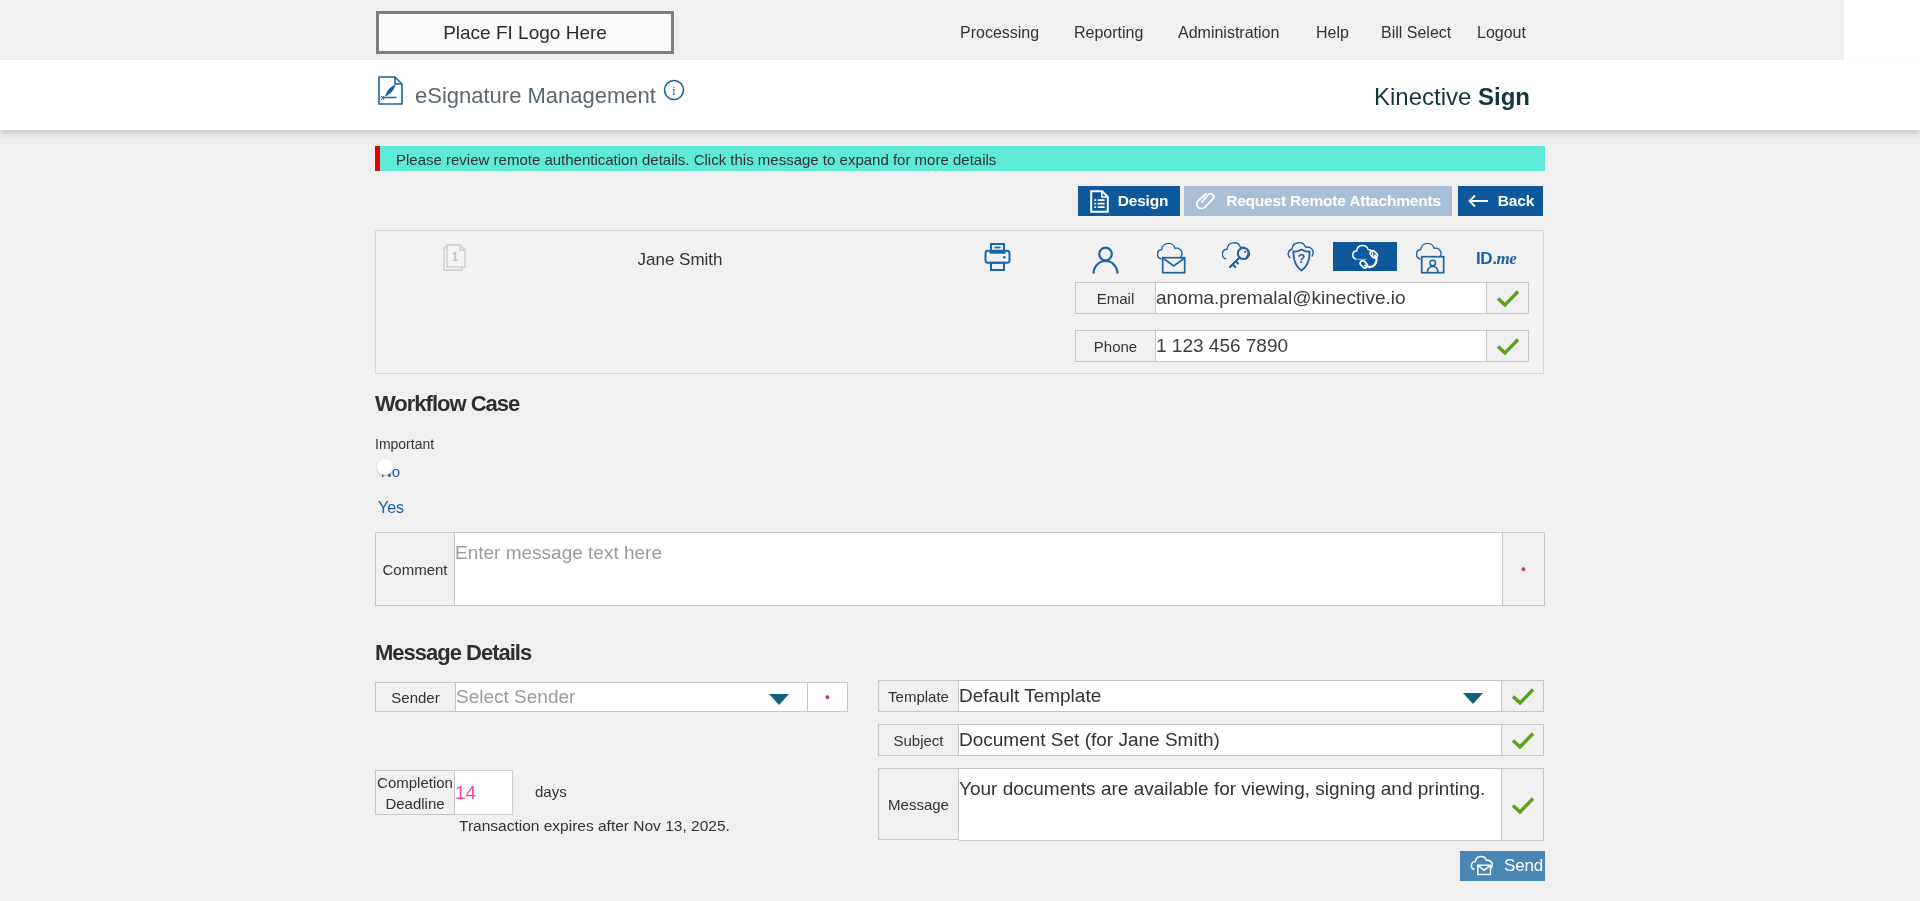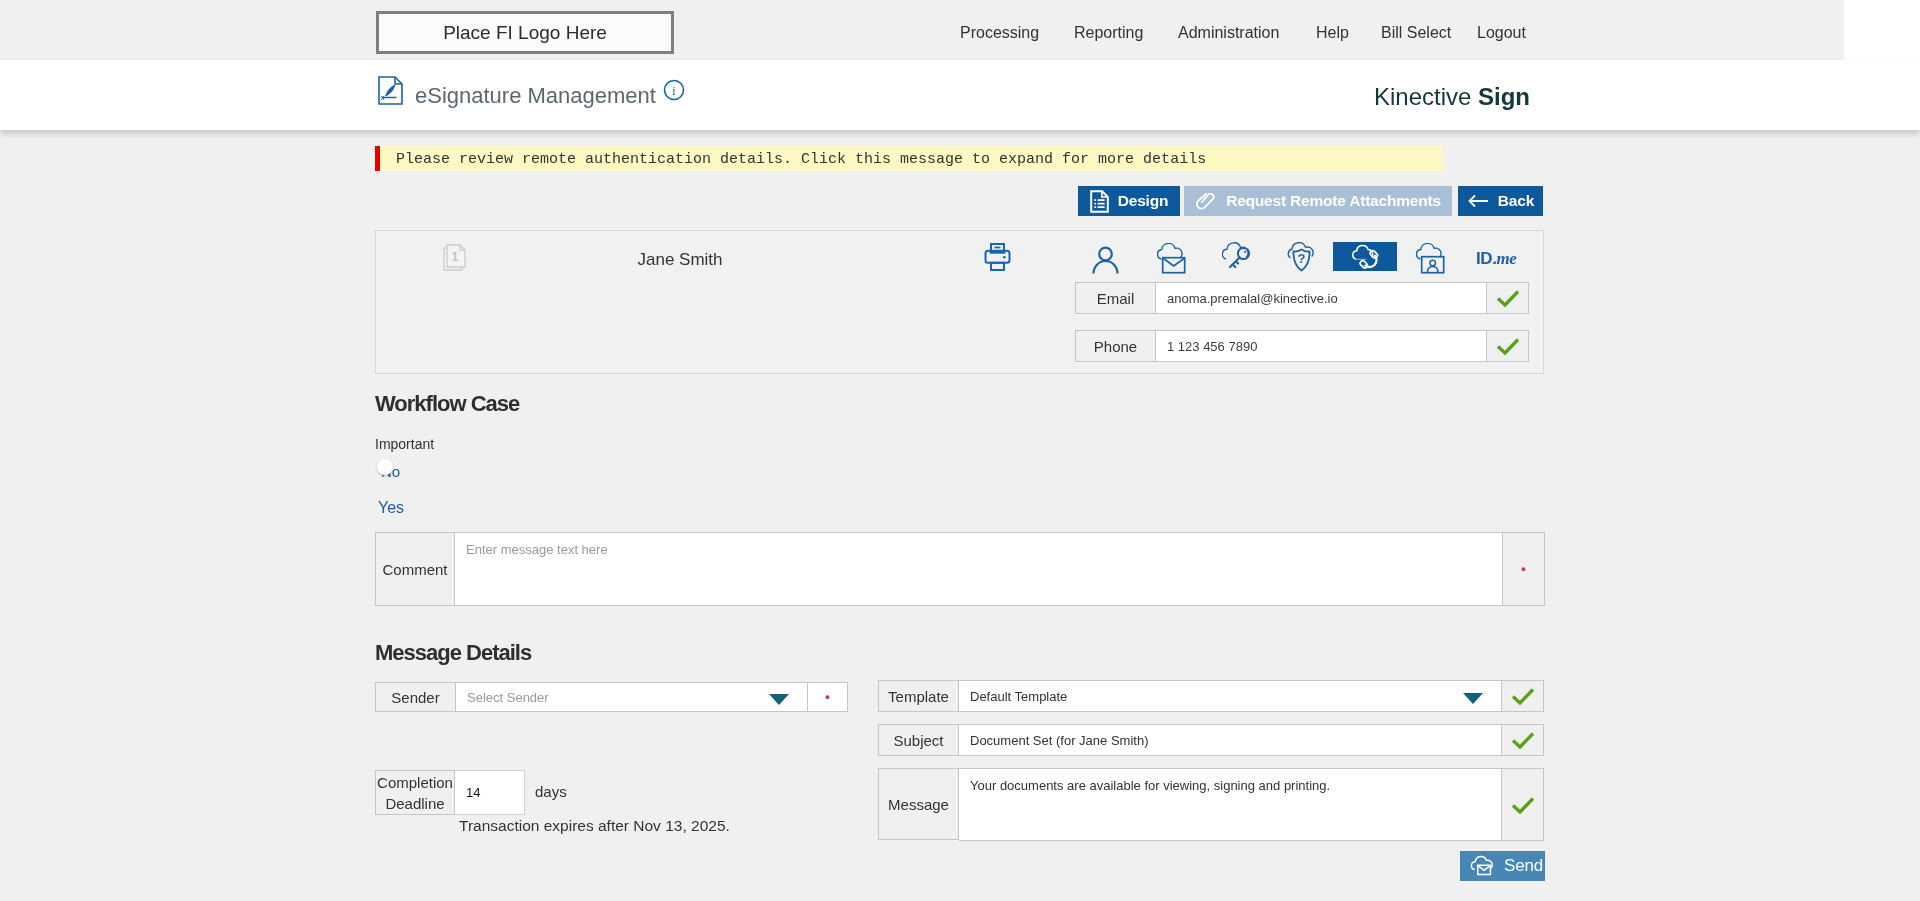--- a/index.html
+++ b/index.html
@@ -17,38 +17,38 @@
 #esigicon { position:absolute; left:378px; top:76px; }
 #esigtitle { position:absolute; left:415px; top:83px; font-size:22px; color:#5b6770; }
 #infoicon { position:absolute; left:663px; top:79px; }
 #brand { position:absolute; right:390px; top:83px; font-size:24px; color:#14373c; font-weight:300; }
 #brand b { font-weight:700; }
 
 
 #content { position:absolute; left:0; top:130px; width:1920px; height:771px; background:#f0f0f0; }
 
 
-#alert { position:absolute; left:375px; top:146px; width:1068px; height:25px; background:#fef9c3; border-left:5px solid #e60000;font-family:Liberation Mono, monospace; }
+#alert { position:absolute; left:375px; top:146px; width:1170px; height:25px; background:#5eead4; border-left:5px solid #e60000; }
 #alert span { position:absolute; left:16px; top:5px; font-size:15px; color:#333; }
 
 
 .btn { position:absolute; height:30px; background:#0e599c; color:#fff; font-size:15.5px; font-weight:bold; letter-spacing:-0.2px; display:flex; align-items:center; justify-content:center; gap:9px; }
 #btn-design { left:1078px; top:186px; width:102px; }
 #btn-request { left:1184px; top:186px; width:268px; background:#a9bfd5; }
 #btn-back { left:1458px; top:186px; width:85px; }
 
 
 #card { position:absolute; left:375px; top:230px; width:1169px; height:144px; background:#f1f1f1; border:1px solid #d7d7d7; }
 #docpages { position:absolute; left:443px; top:243px; }
 #janesmith { position:absolute; left:600px; top:250px; width:160px; text-align:center; font-size:17px; color:#333; }
 #printer { position:absolute; left:984px; top:242px; }
 .authsel { position:absolute; left:1333px; top:242px; width:64px; height:29px; background:#0e599c; }
 .fieldrow { position:absolute; display:flex; }
 .flabel { background:#f0f0f0; border:1px solid #c6c6c6; display:flex; align-items:center; justify-content:center; font-size:15px; color:#333; }
-.finput { background:#fff; border:1px solid #c6c6c6; border-left:none; display:flex; align-items:center; font-size:13px; color:#3d3d3d; padding-left:11px; }
+.finput { background:#fff; border:1px solid #c6c6c6; border-left:none; display:flex; align-items:center; font-size:19px; color:#3d3d3d; }
 .fcheck { background:#f0f0f0; border:1px solid #c6c6c6; border-left:none; display:flex; align-items:center; justify-content:center; }
 
 
 .h2 { position:absolute; font-size:22px; font-weight:bold; color:#2f2f2f; letter-spacing:-1px; }
 
 
 #lbl-important { position:absolute; left:375px; top:436px; font-size:14px; color:#333; }
 #radio-no { position:absolute; left:381px; top:463px; font-size:15px; color:#1d5da8; }
 #radio-circle { position:absolute; left:377px; top:459px; width:16px; height:16px; border-radius:50%; background:#fff; box-shadow:0 1px 2px rgba(0,0,0,0.25); }
 #radio-yes { position:absolute; left:378px; top:499px; font-size:16px; color:#1d5da8; }
@@ -197,21 +197,21 @@
       <div class="fcheck" style="width:40px; height:30px; background:#fff;">
         <span class="reddot">●</span>
       </div>
     </div>
 
     <div class="fieldrow" style="left:375px; top:770px;">
       <div class="flabel" style="width:80px; height:45px; flex-direction:column; line-height:21px;">
         <span>Completion</span>
         <span>Deadline</span>
       </div>
-      <div class="finput" style="width:70px; height:45px; border:1px solid #d0d0d0; border-left:none; color:#0f172a;">14</div>
+      <div class="finput" style="width:58px; height:45px; border:1px solid #d0d0d0; border-left:none; color:#ec4899;">14</div>
     </div>
     <div class="abs" style="left:535px; top:783px; font-size:15px; color:#333;">days</div>
     <div class="abs" style="left:459px; top:817px; font-size:15.5px; color:#333;">Transaction expires after Nov 13, 2025.</div>
 
     <div class="fieldrow" style="left:878px; top:680px;">
       <div class="flabel" style="width:81px; height:32px;">Template</div>
       <div class="finput" style="width:543px; height:32px; color:#333; position:relative;">Default Template
         <span style="position:absolute; right:18px; top:12px; width:0; height:0; border-left:10px solid transparent; border-right:10px solid transparent; border-top:11px solid #11607c;"></span>
       </div>
       <div class="fcheck" style="width:42px; height:32px;">

